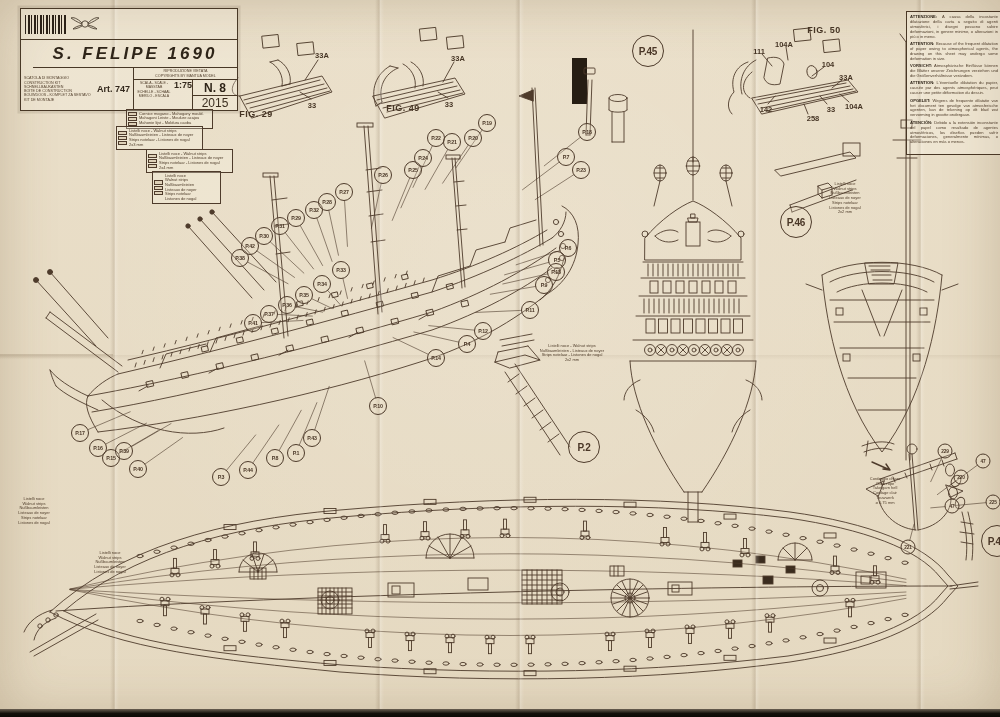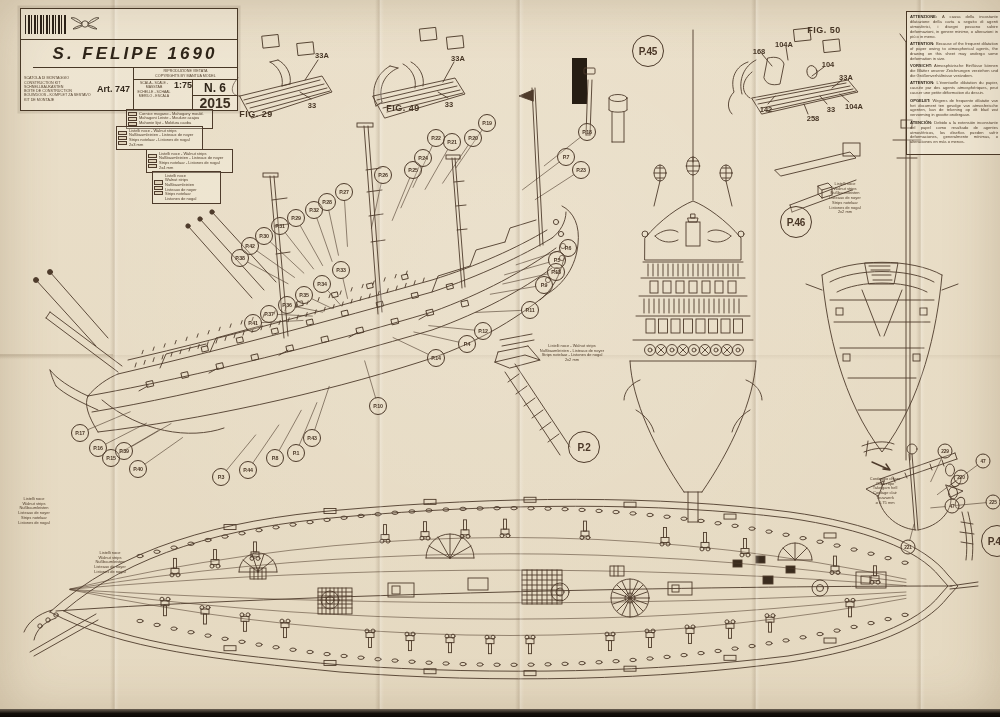--- a/index.html
+++ b/index.html
@@ -33,21 +33,21 @@
   .kit-lines div{font-size:3.7px;color:#55422f;}
   .artno{font-size:9px;font-weight:bold;white-space:nowrap;padding:0 3px;color:#33281c;}
   .tb-right{flex:1;display:flex;flex-direction:column;}
   .tb-copy{border-bottom:1px solid #483826;text-align:center;font-size:3.7px;line-height:1.25;padding:1px 0;color:#55422f;}
   .tb-bottom{flex:1;display:flex;}
   .tb-scale{width:58px;border-right:1px solid #483826;display:flex;flex-direction:row;}
   .scale-lines{flex:1;text-align:center;font-size:3.5px;line-height:1.2;padding-top:1px;color:#55422f;border-bottom:1px solid #483826;}
   .scale-val{height:12px;text-align:center;font-size:9px;font-weight:bold;color:#33281c;}
   .tb-num{flex:1;display:flex;flex-direction:column;text-align:center;}
   .sheet-no{flex:1;font-size:12px;font-weight:bold;color:#2e2418;border-bottom:1px solid #483826;display:flex;align-items:center;justify-content:center;}
-  .year{height:14px;font-size:14px;font-weight:bold;color:#3a2d1f;display:flex;align-items:center;justify-content:center;}
+  .year{height:14px;font-size:12px;font-weight:normal;color:#3a2d1f;display:flex;align-items:center;justify-content:center;}
   
   .warnbox{position:absolute;left:906px;top:11px;width:88px;height:136px;border:1px solid #4a3826;
     padding:3px 3px;background:rgba(250,244,230,0.35);overflow:hidden;}
   .warnbox p{margin:0 0 2.5px 0;font-size:4.1px;line-height:1.2;color:#4f3d2b;text-align:justify;}
   .warnbox b{font-weight:bold;color:#33281c;}
   
   .callout{position:absolute;transform:translate(-50%,-50%);border:0.9px solid #4e3b2b;border-radius:50%;
     width:16px;height:16px;display:flex;align-items:center;justify-content:center;
     font-size:5.3px;font-weight:bold;color:#4a3727;letter-spacing:-0.2px;background:rgba(234,223,201,0.25);}
   .callout.lg{width:30px;height:30px;font-size:10px;border-width:1.3px;}
@@ -769,21 +769,21 @@
         <div class="tb-bottom">
           <div class="tb-scale">
             <div class="scale-lines">
               <div>SCALA - SCALE - MASSTAB</div>
               <div>ECHELLE - SCHAAL</div>
               <div>MERILO - ESCALA</div>
             </div>
             <div class="scale-val">1:75</div>
           </div>
           <div class="tb-num">
-            <div class="sheet-no">N. 6</div>
+            <div class="sheet-no">N. 8</div>
             <div class="year">2015</div>
           </div>
         </div>
       </div>
     </div>
   </div>
 
   <div class="warnbox">
     <p><b>ATTENZIONE:</b><span> A causa della incostante dilatazione della carta a seguito di agenti atmosferici, i disegni possono subire deformazioni, in genere minime, o alterazioni in più o in meno.</span></p>
     <p><b>ATTENTION:</b><span> Because of the frequent dilatation of paper owing to atmospherical agents, the drawing on this sheet may undergo some deformation in size.</span></p>
@@ -887,21 +887,21 @@
       </div>
     </div>
   <div>
       <div class="plabel fig" style="left: 256px; top: 114px;">FIG. 29</div>
       <div class="plabel fig" style="left: 403px; top: 108px;">FIG. 49</div>
       <div class="plabel fig" style="left: 824px; top: 30px;">FIG. 50</div>
       <div class="plabel" style="left: 322px; top: 55px;">33A</div>
       <div class="plabel" style="left: 312px; top: 105px;">33</div>
       <div class="plabel" style="left: 458px; top: 58px;">33A</div>
       <div class="plabel" style="left: 449px; top: 104px;">33</div>
-      <div class="plabel" style="left: 759px; top: 51px;">168</div>
+      <div class="plabel" style="left: 759px; top: 51px;">111</div>
       <div class="plabel" style="left: 784px; top: 44px;">104A</div>
       <div class="plabel" style="left: 828px; top: 64px;">104</div>
       <div class="plabel" style="left: 846px; top: 77px;">33A</div>
       <div class="plabel" style="left: 766px; top: 109px;">142</div>
       <div class="plabel" style="left: 831px; top: 109px;">33</div>
       <div class="plabel" style="left: 813px; top: 118px;">258</div>
       <div class="plabel" style="left: 854px; top: 106px;">104A</div>
     </div>
   <div>
       <div class="callout" style="left: 80px; top: 433px;">P.17</div>

